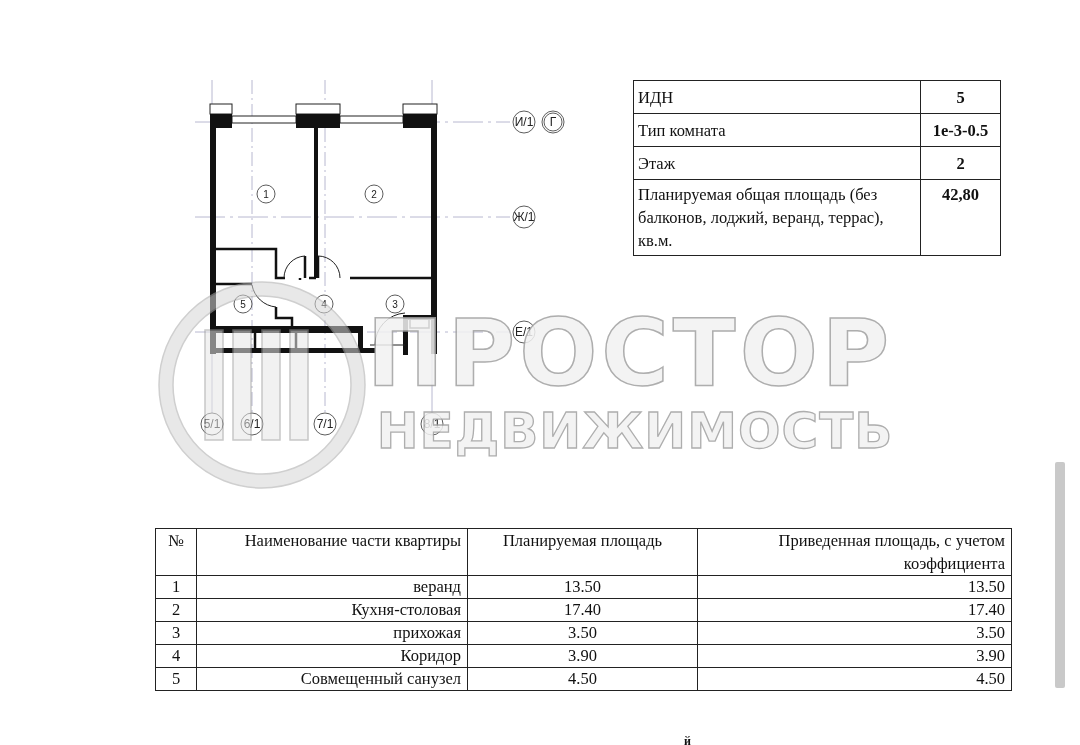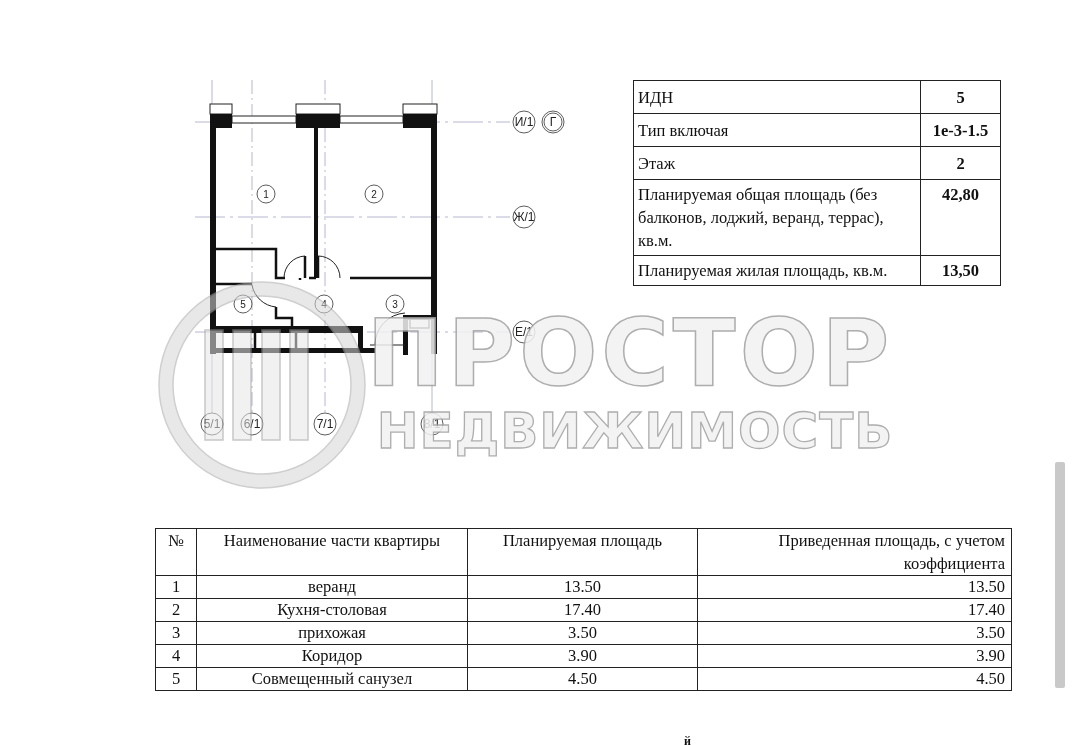--- a/index.html
+++ b/index.html
@@ -6,21 +6,21 @@
   body { width:1080px; height:745px; position:relative; overflow:hidden; font-family:"Liberation Serif", serif; color:#111; }
   .plan { position:absolute; left:0; top:0; width:640px; height:480px; }
   .info-table { position:absolute; left:633px; top:80px; width:368px; border-collapse:collapse; font-size:16.5px; line-height:23px; }
   .info-table td { border:1px solid #222; padding:3px 4px 3px 4px; vertical-align:top; }
   .info-table td.val { width:71px; text-align:center; font-weight:bold; }
   .info-table tr.single td { height:26px; vertical-align:middle; }
   .rooms-table { position:absolute; left:155px; top:528px; width:857px; border-collapse:collapse; font-size:16.5px; line-height:23px; }
   .rooms-table th, .rooms-table td { border:1px solid #222; padding:0 6px; font-weight:normal; }
   .rooms-table th { vertical-align:top; }
   .rooms-table .c-num { width:28px; text-align:center; }
-  .rooms-table .c-name { width:258px; text-align:center; }
+  .rooms-table .c-name { width:258px; text-align:right; }
   .rooms-table .c-plan { width:217px; text-align:center; }
   .rooms-table .c-red { text-align:right; }
   .rooms-table td { height:22px; line-height:22px; }
   .watermark { position:absolute; left:0; top:0; width:1080px; height:745px; pointer-events:none; }
   .scrollbar { position:absolute; left:1055px; top:462px; width:10px; height:226px; background:#c9c9c9; border-radius:2px; }
   .stray { position:absolute; left:684px; top:737px; font-size:12px; font-weight:bold; line-height:8px; }
 </style>
 </head>
 <body>
 
@@ -117,34 +117,30 @@
   </g>
 </svg>
 
 <table class="info-table">
   <tbody>
       <tr class="single">
     <td>ИДН</td>
     <td class="val">5</td>
   </tr>
   <tr class="single">
-    <td>Тип включая</td>
-    <td class="val">1е-3-1.5</td>
+    <td>Тип комната</td>
+    <td class="val">1е-3-0.5</td>
   </tr>
   <tr class="single">
     <td>Этаж</td>
     <td class="val">2</td>
   </tr>
   <tr>
     <td>Планируемая общая площадь (без балконов, лоджий, веранд, террас), кв.м.</td>
     <td class="val">42,80</td>
-  </tr>
-  <tr>
-    <td>Планируемая жилая площадь, кв.м.</td>
-    <td class="val">13,50</td>
   </tr>
 </tbody>
   </table>
 
 <table class="rooms-table">
   <tbody>
       <tr>
     <th class="c-num">№</th>
     <th class="c-name">Наименование части квартиры</th>
     <th class="c-plan">Планируемая площадь</th>

